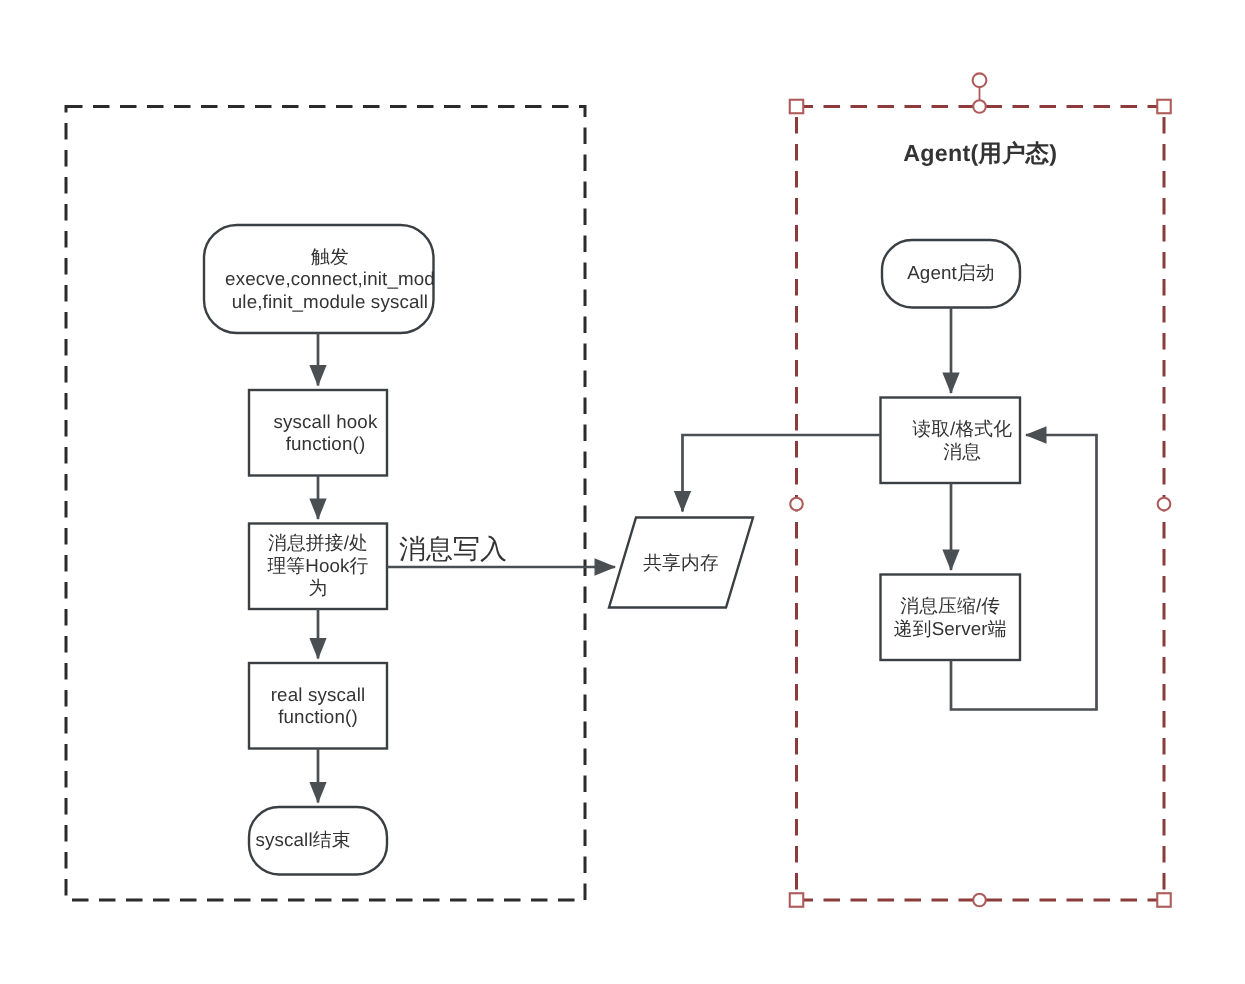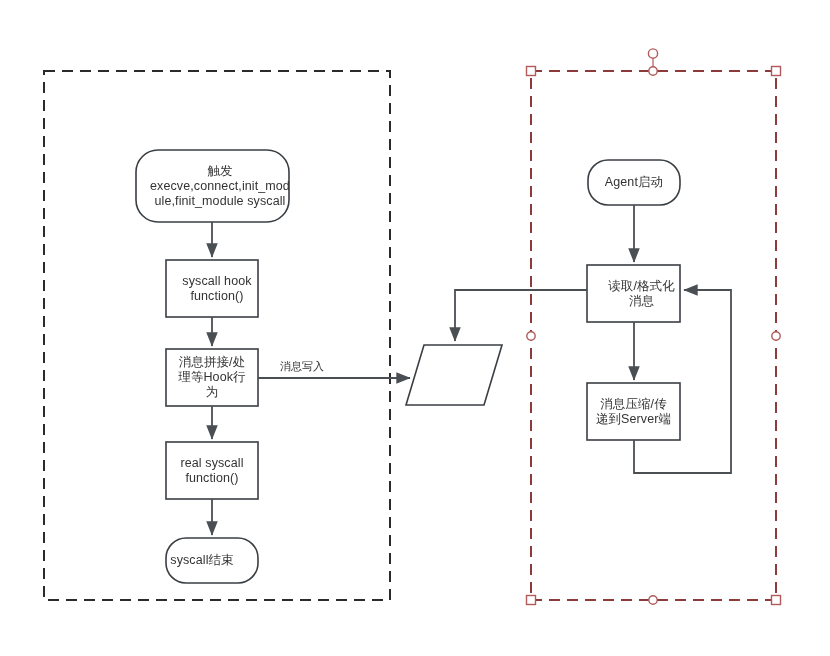--- a/index.html
+++ b/index.html
@@ -43,21 +43,21 @@
     text-align: center;
     color: #333333;
     font-size: 15.5px;
     font-weight: 600;
     letter-spacing: 0.2px;
   }
   .edge-label {
     position: absolute;
     text-align: center;
     color: #333333;
-    font-size: 11px;
+    font-size: 18px;
     line-height: 15px;
   }
   .hit {
     position: absolute;
     background: transparent;
   }
 </style>
 </head>
 <body>
 
@@ -117,37 +117,39 @@
 
     <path d="M634,205 L634,262" fill="none" stroke="#4a4f54" stroke-width="1.8" marker-end="url(#arrow)"></path>
 
     <path d="M587,290 L455,290 L455,341" fill="none" stroke="#4a4f54" stroke-width="1.8" marker-end="url(#arrow)"></path>
 
     <path d="M634,322 L634,380" fill="none" stroke="#4a4f54" stroke-width="1.8" marker-end="url(#arrow)"></path>
 
     <path d="M634,440 L634,473 L731,473 L731,290 L684,290" fill="none" stroke="#4a4f54" stroke-width="1.8" marker-end="url(#arrow)"></path>
   </svg>
 
+  <div class="container-title" style="left:531px; top:92px; width:245px;">Agent(用户态)</div>
 
   <div class="node-label" style="left:136px; top:150px; width:168px; height:72px;">触发
 execve,connect,init_mod
 ule,finit_module syscall</div>
 
   <div class="node-label" style="left:166px; top:260px; width:102px; height:57px;">syscall hook
 function()</div>
 
   <div class="node-label" style="left:166px; top:349px; width:92px; height:57px;">消息拼接/处
 理等Hook行
 为</div>
 
   <div class="node-label" style="left:166px; top:442px; width:92px; height:57px;">real syscall
 function()</div>
 
   <div class="node-label" style="left:166px; top:538px; width:72px; height:45px;">syscall结束</div>
 
+  <div class="node-label" style="left:410px; top:345px; width:88px; height:60px;">共享内存</div>
 
   <div class="node-label" style="left:588px; top:160px; width:92px; height:45px;">Agent启动</div>
 
   <div class="node-label" style="left:587px; top:265px; width:109px; height:57px;">读取/格式化
 消息</div>
 
   <div class="node-label" style="left:587px; top:383px; width:93px; height:57px;">消息压缩/传
 递到Server端</div>
 
   <div class="edge-label" style="left:262px; top:359px; width:80px;">消息写入</div>

